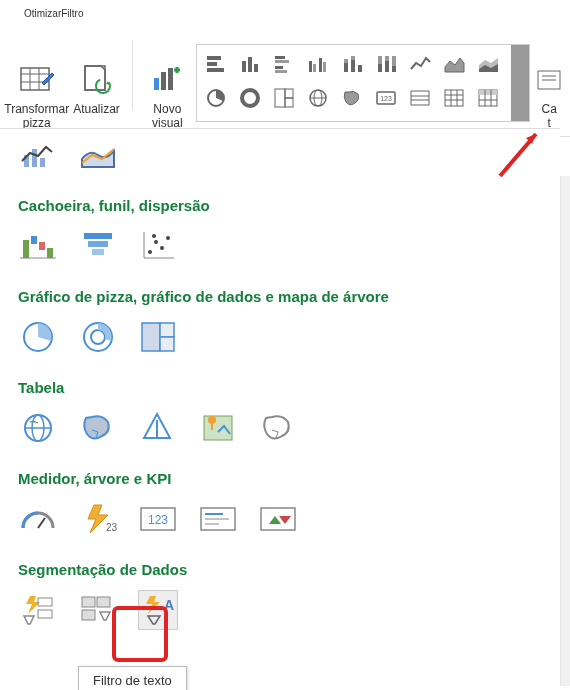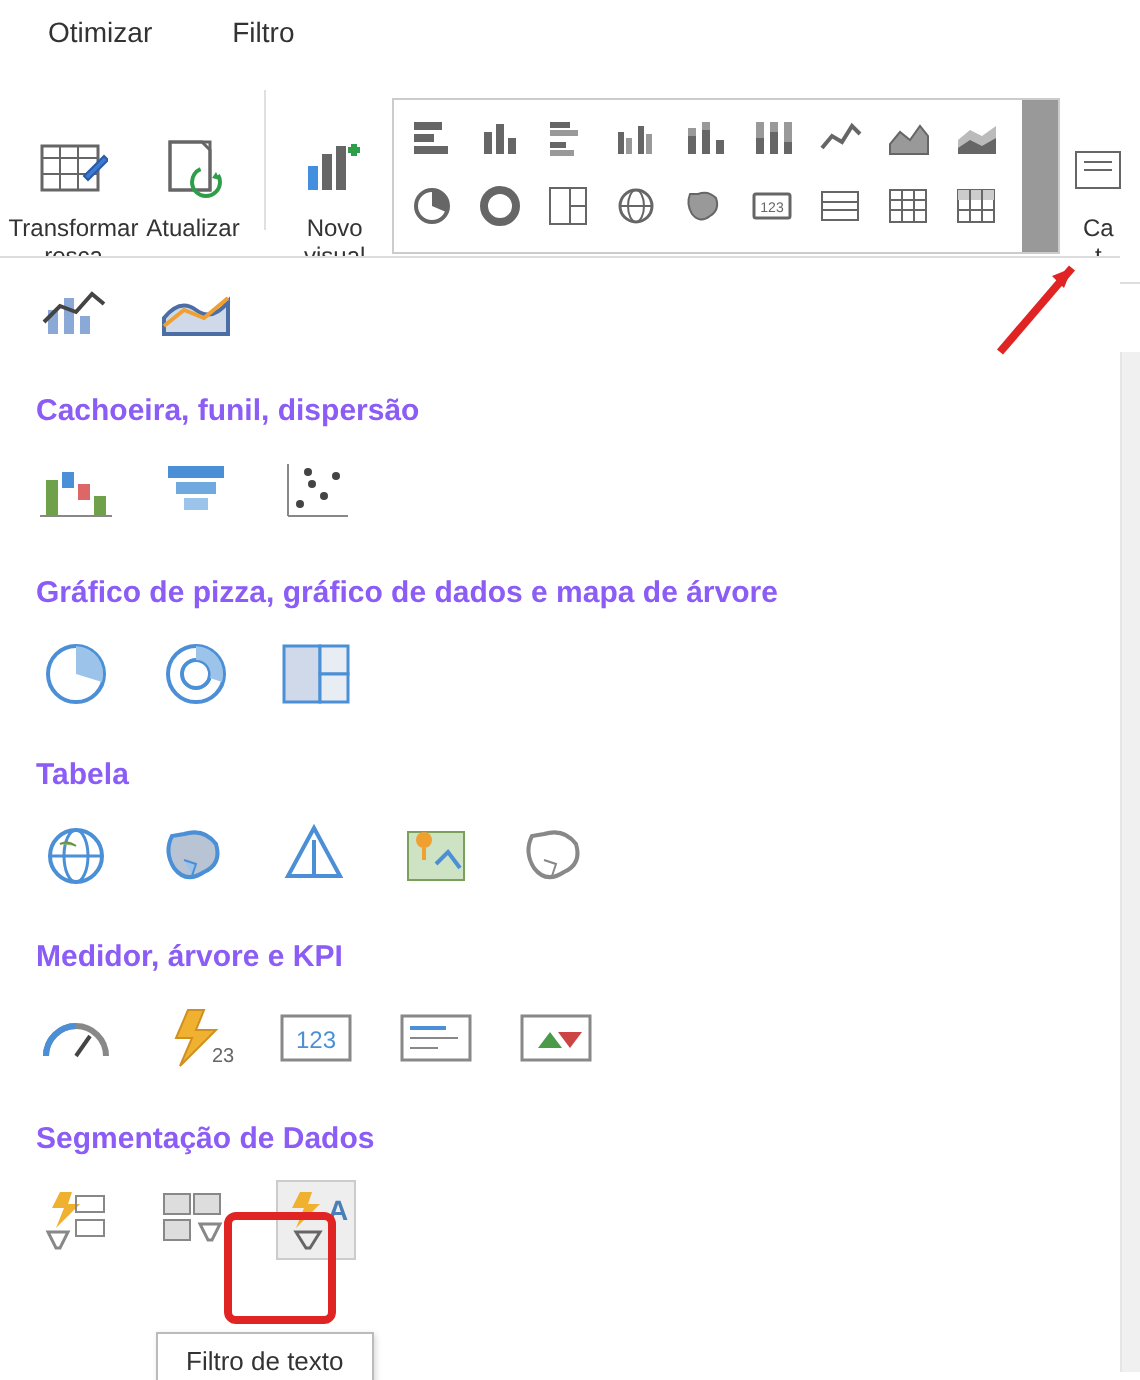--- a/index.html
+++ b/index.html
@@ -8,23 +8,22 @@
     font-size: 13px;
     color: #333;
     background: #fff;
     width: 570px;
     height: 690px;
     overflow: hidden;
     position: relative;
   }
   .menubar {
     display: flex;
-    gap: 40px;
     padding: 8px 24px;
-    font-size: 14px;
+    font-size: 10px;
   }
   .menubar span { cursor: default; }
   .ribbon {
     display: flex;
     align-items: flex-end;
     padding: 6px 6px 0 6px;
     border-bottom: 1px solid #ddd;
     height: 110px;
   }
   .ribbon-group {
@@ -64,21 +63,21 @@
     width: 560px;
     background: #fff;
     border-top: 1px solid #ddd;
   }
   .cat {
     padding: 14px 18px 0 18px;
   }
   .cat-title {
     font-size: 15px;
     font-weight: 600;
-    color: #8b5cf6;
+    color: #15803d;
     margin-bottom: 12px;
   }
   .cat-icons {
     display: flex;
     gap: 20px;
     flex-wrap: wrap;
     margin-bottom: 8px;
   }
   .vicon {
     width: 40px; height: 40px;
@@ -137,21 +136,21 @@
       <svg width="34" height="30">
           <rect x="1" y="3" width="28" height="22" fill="none" stroke="#666" stroke-width="1.5"></rect>
           <line x1="1" y1="9" x2="29" y2="9" stroke="#666"></line>
           <line x1="10" y1="3" x2="10" y2="25" stroke="#666"></line>
           <line x1="19" y1="3" x2="19" y2="25" stroke="#666"></line>
           <line x1="1" y1="17" x2="29" y2="17" stroke="#666"></line>
           <path d="M22 18 L32 8 L34 10 L24 20 Z" fill="#3a7bd5" stroke="#2a5ba5"></path>
         </svg>
     </div>
     <div class="ribbon-label" style="white-space:pre-line">Transformar
-rosca</div>
+pizza</div>
   </div>
   <div class="ribbon-group">
     <div class="big-icon">
       <svg width="32" height="32">
           <rect x="4" y="2" width="20" height="24" fill="none" stroke="#666" stroke-width="1.5"></rect>
           <path d="M4 2 L20 2 L24 6 L24 26 L4 26 Z" fill="none" stroke="#666" stroke-width="1.5"></path>
           <circle cx="22" cy="22" r="7" fill="none" stroke="#2e9e4a" stroke-width="2" stroke-dasharray="30 10"></circle>
           <path d="M27 17 L29 21 L25 20 Z" fill="#2e9e4a"></path>
         </svg>
     </div>

